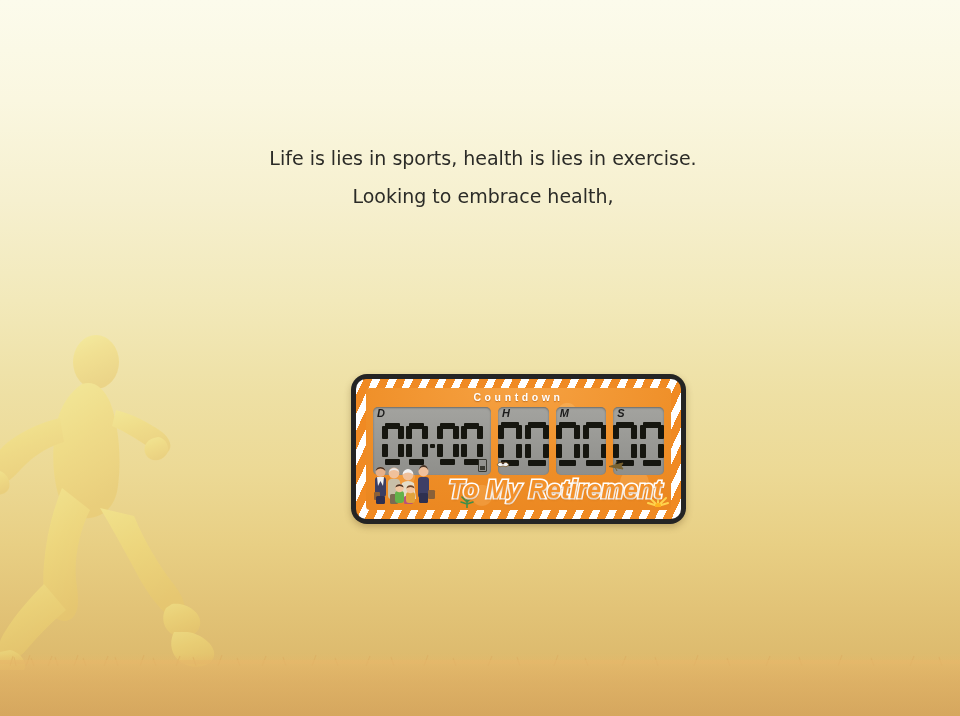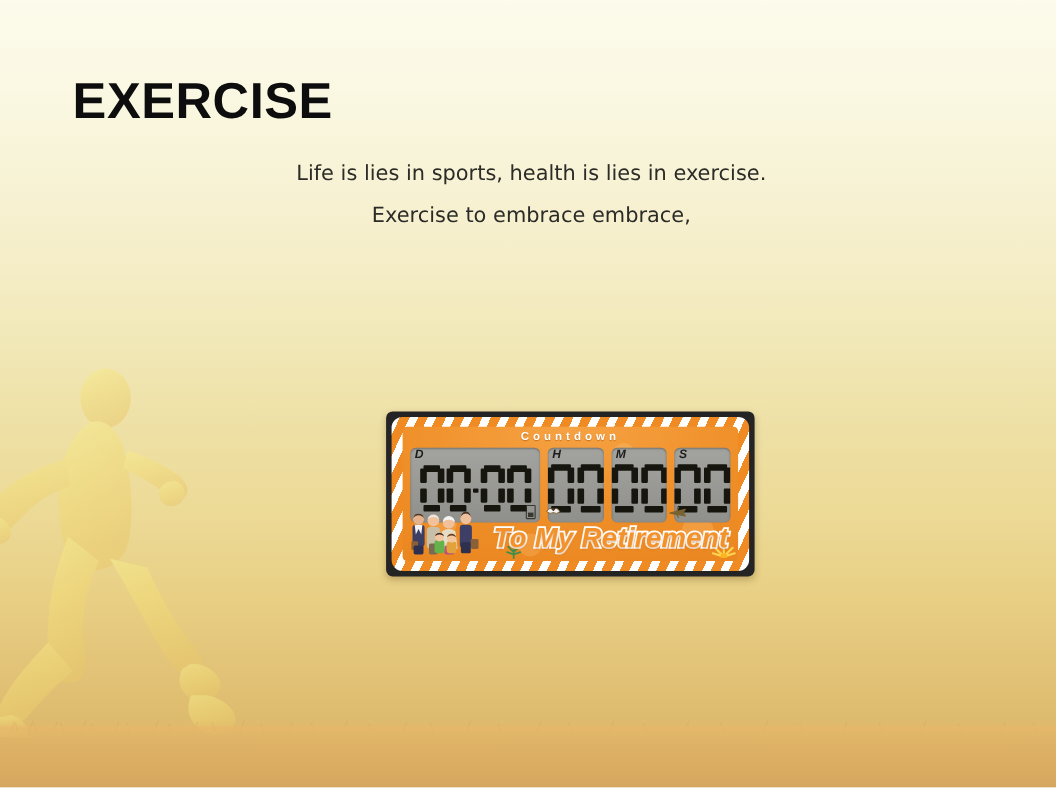--- a/index.html
+++ b/index.html
@@ -96,21 +96,21 @@
     white-space: nowrap;
   }
 
   
   .device {
     position: absolute;
     left: 351px;
     top: 374px;
     width: 335px;
     height: 150px;
-    border-radius: 6px;
+    border-radius: 16px;
     background: #242424;
     padding: 5px;
     box-sizing: border-box;
     box-shadow: 0 3px 7px rgba(90,60,20,.30);
   }
   .device-stripe {
     position: relative;
     width: 100%;
     height: 100%;
     border-radius: 10px;
@@ -359,25 +359,24 @@
                  M312 16 L316 5 M338 16 L335 8 M366 16 L370 6 M394 16 L391 7
                  M424 16 L428 5 M456 16 L453 8 M488 16 L492 6 M520 16 L517 7
                  M554 16 L558 5 M588 16 L585 8 M622 16 L626 6 M658 16 L655 7
                  M694 16 L698 5 M730 16 L727 8 M766 16 L770 6 M802 16 L799 7
                  M838 16 L842 5 M874 16 L871 8 M910 16 L914 6 M942 16 L939 7"></path>
       </g>
     </svg>
   </div>
   <div class="ground"></div>
 
-  <div class="headline">EXERCISE</div>
 
   <div class="verse">
     <div class="verse-line">Life is lies in sports, health is lies in exercise.</div>
-    <div class="verse-line">Exercise to embrace embrace,</div>
+    <div class="verse-line">Looking to embrace health,</div>
   </div>
 
   <div class="device">
     <div class="device-stripe">
       <div class="device-face">
         <div class="face-speckle"></div>
 
         <div class="device-title">Countdown</div>
 
         <div class="panels">

